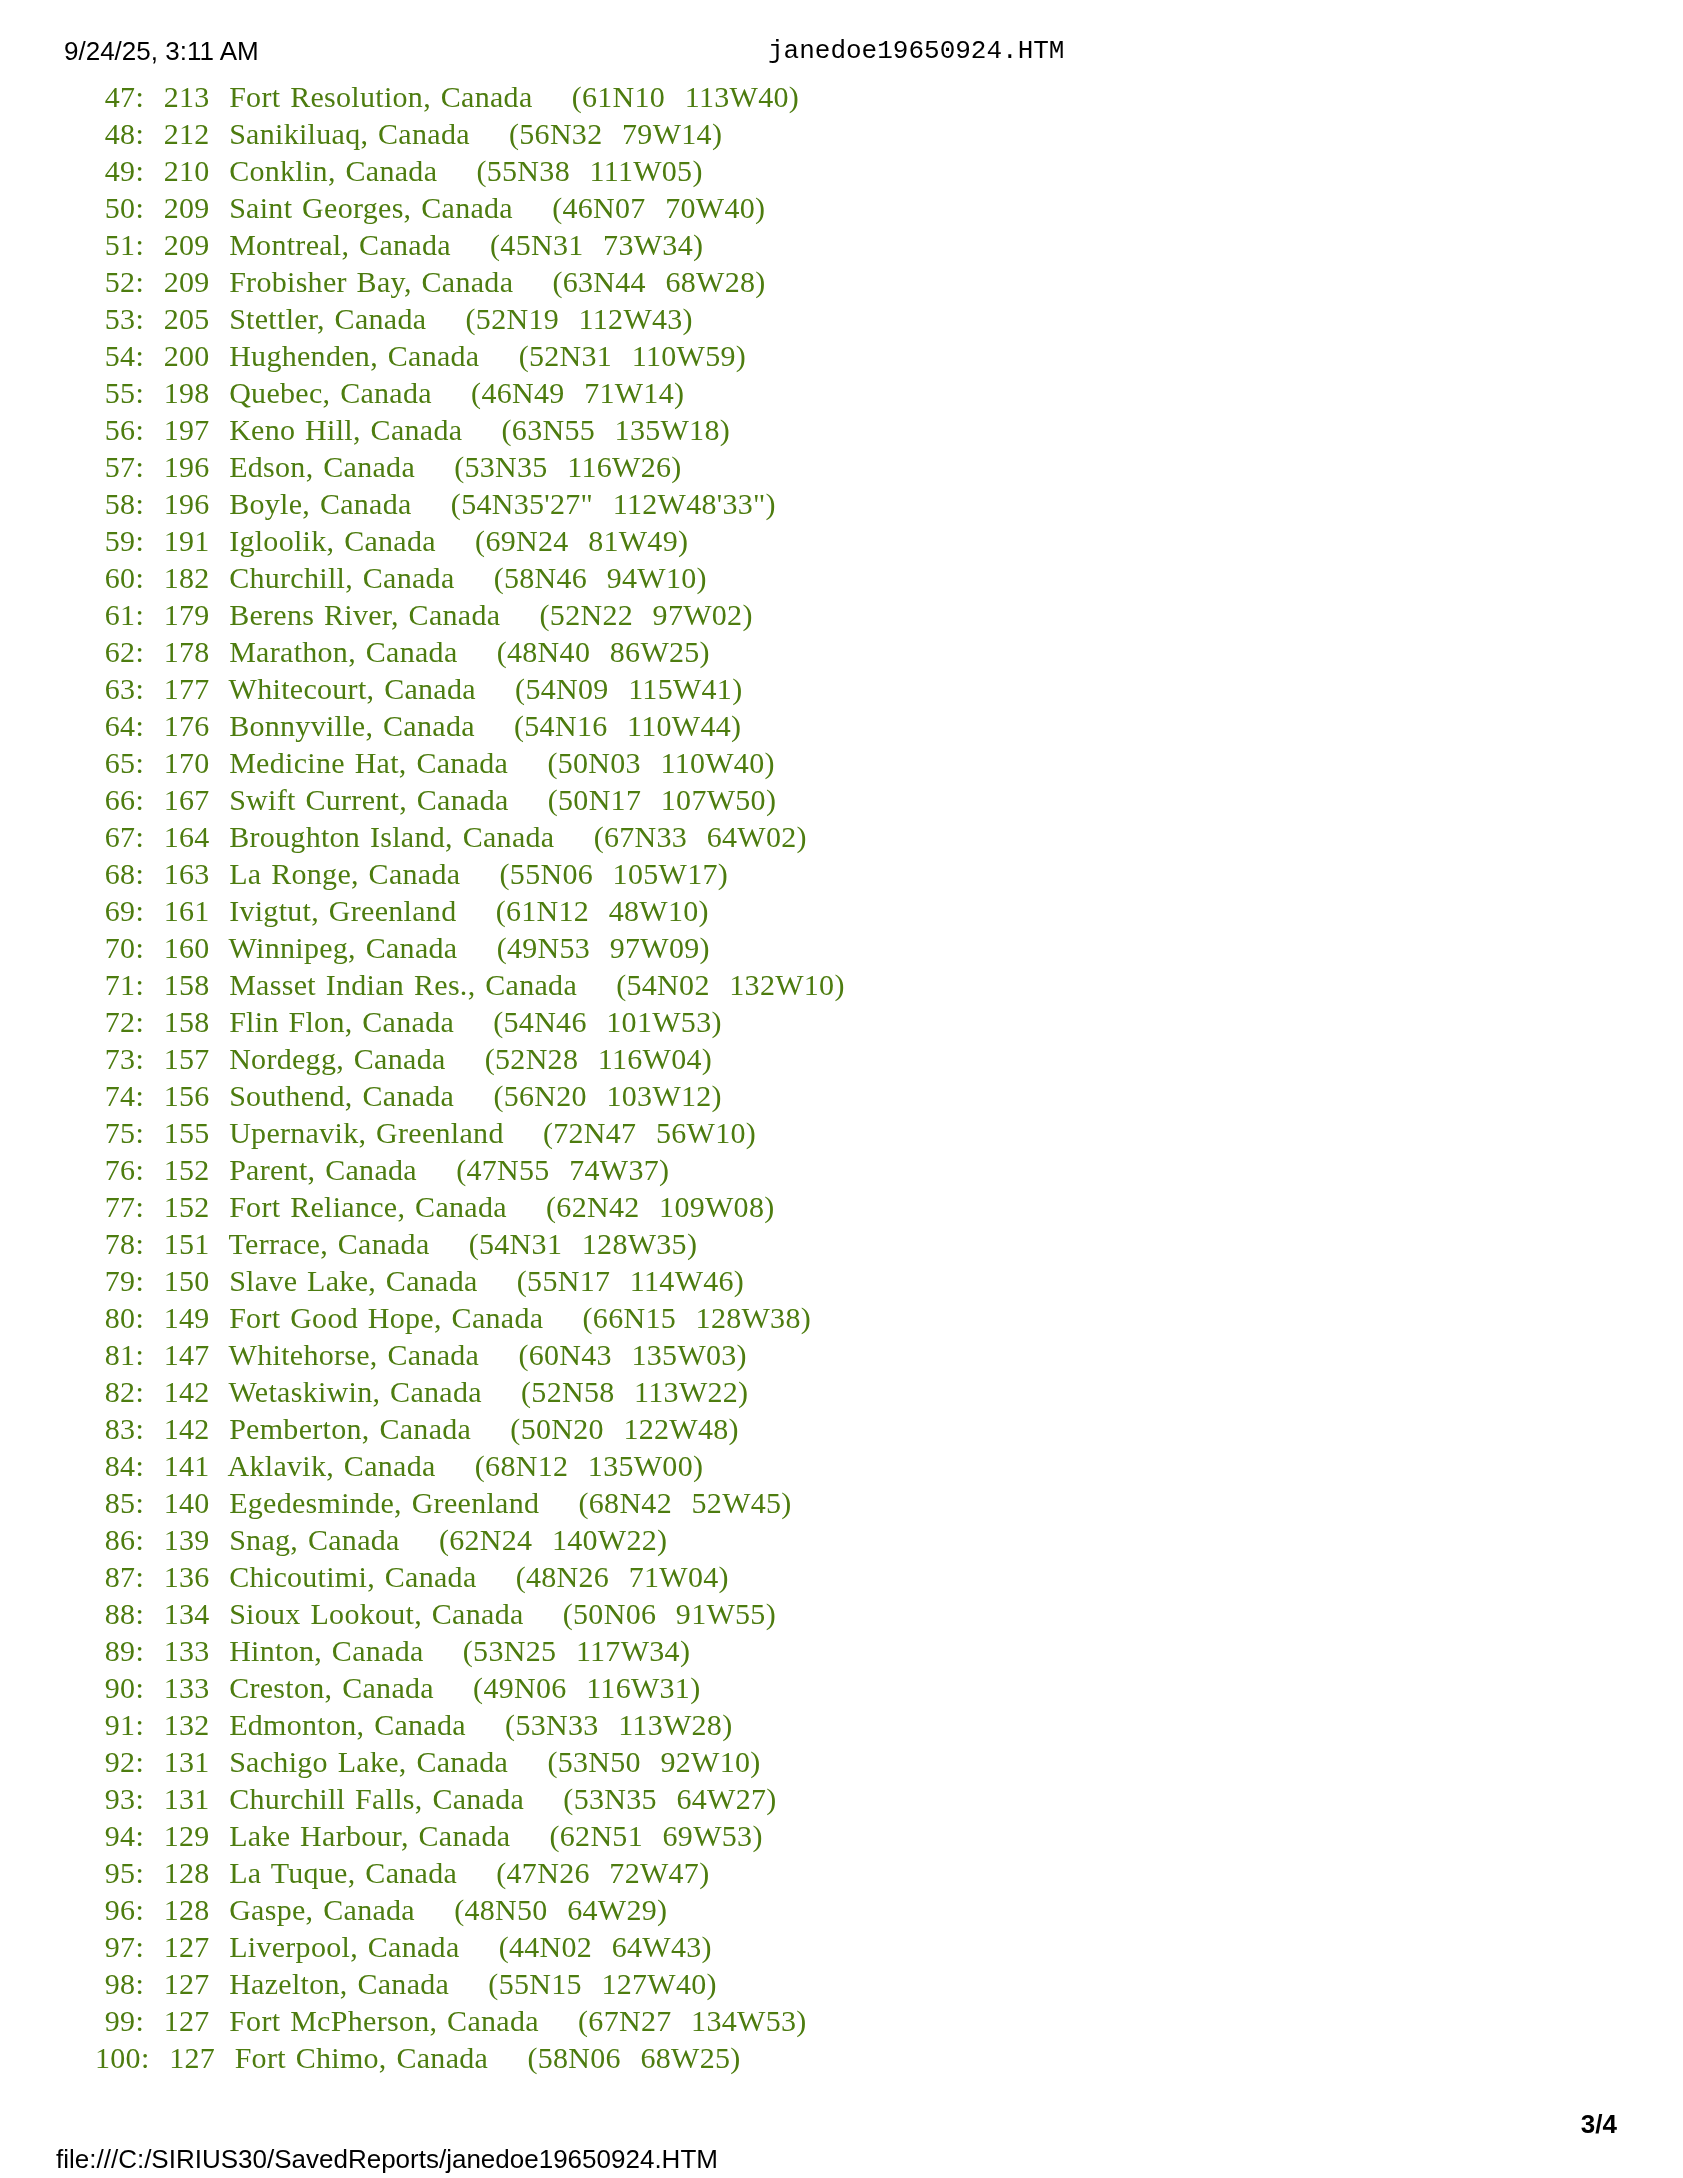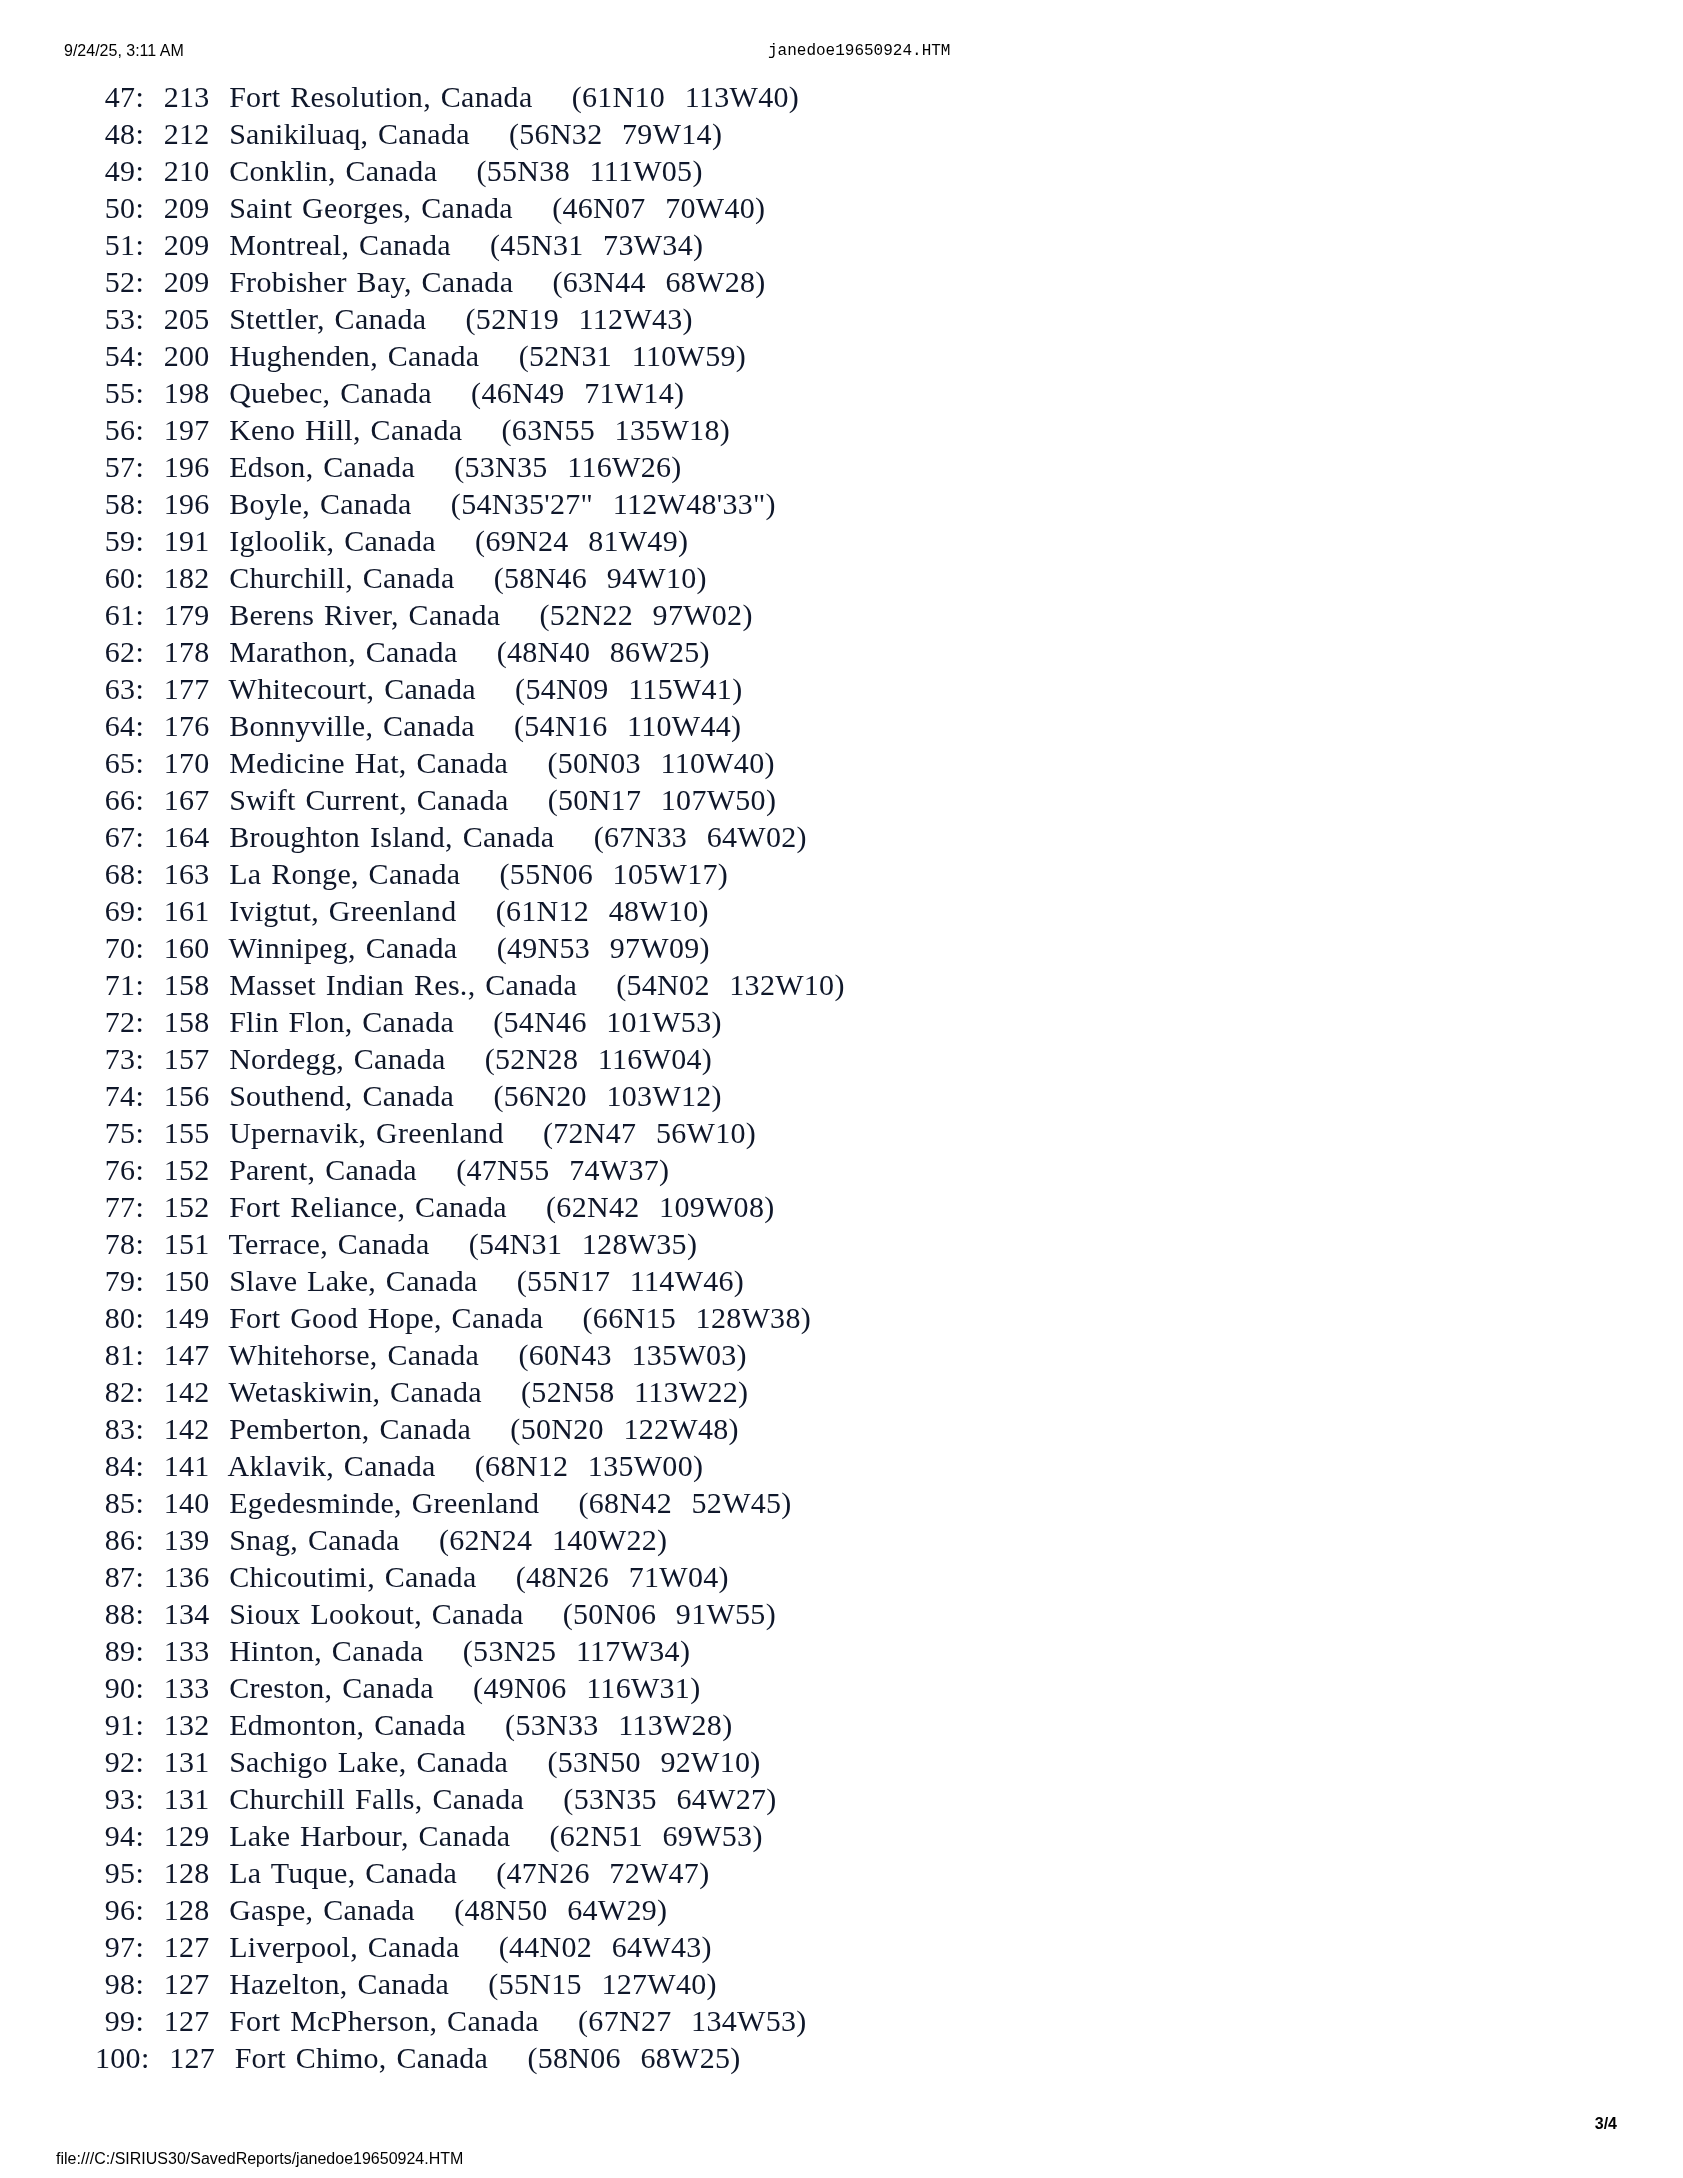--- a/index.html
+++ b/index.html
@@ -10,40 +10,40 @@
   body {
     position: relative;
     width: 1683px;
     height: 2178px;
     overflow: hidden;
     color: #000000;
   }
   .print-meta {
     position: absolute;
     font-family: "Liberation Sans", sans-serif;
-    font-size: 16px;
+    font-size: 26px;
     line-height: 26px;
     color: #000000;
     white-space: pre;
   }
   .header-date  { left: 64px;  top: 38px; }
   .header-title { left: 768px; top: 38px; font-family: Liberation Mono, monospace; }
   .footer-url   { left: 56px;  top: 2111px; margin-top: 35px; }
   .footer-page  { right: 66px; top: 2111px; font-weight: bold; }
   .report-list {
     position: absolute;
     left: 95px;
     top: 78px;
     font-family: "Liberation Serif", serif;
     font-size: 30px;
     line-height: 37px;
     letter-spacing: 0.3px;
     word-spacing: 2px;
     white-space: pre;
-    color: #0f172a;
+    color: #4d7c0f;
   }
   .report-line {
     height: 37px;
   }
 </style>
 </head>
 <body>
 
 <div class="print-meta header-date">9/24/25, 3:11 AM</div>
 

